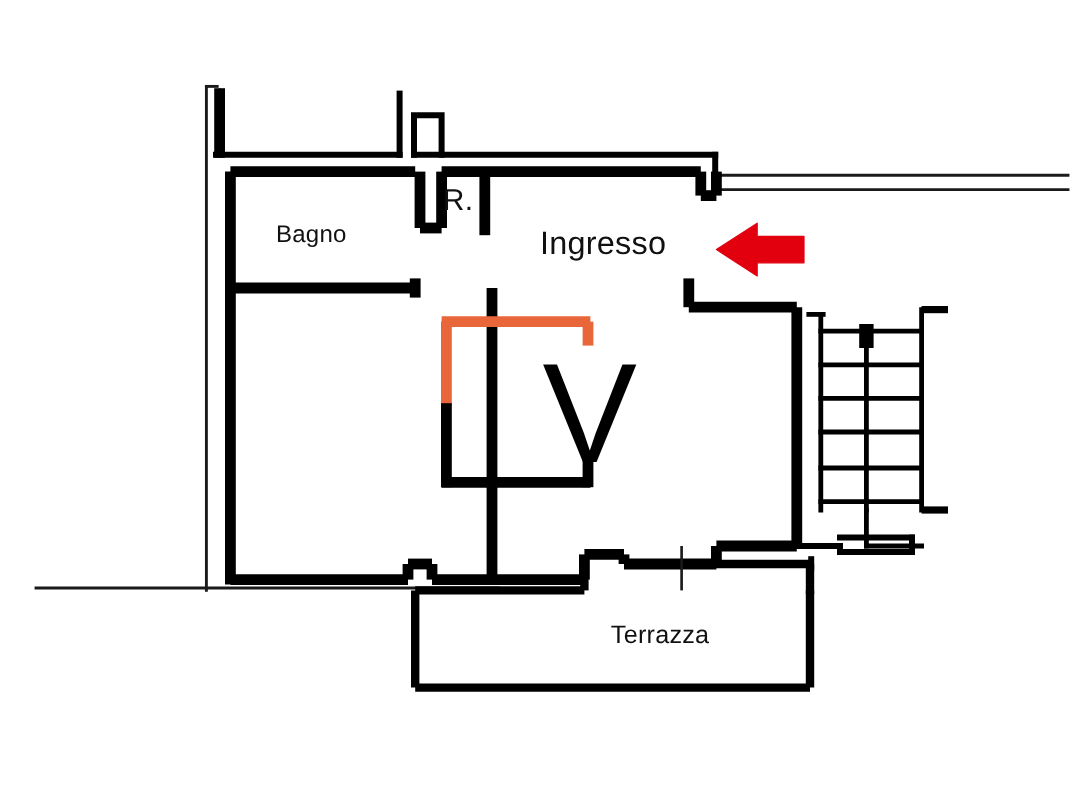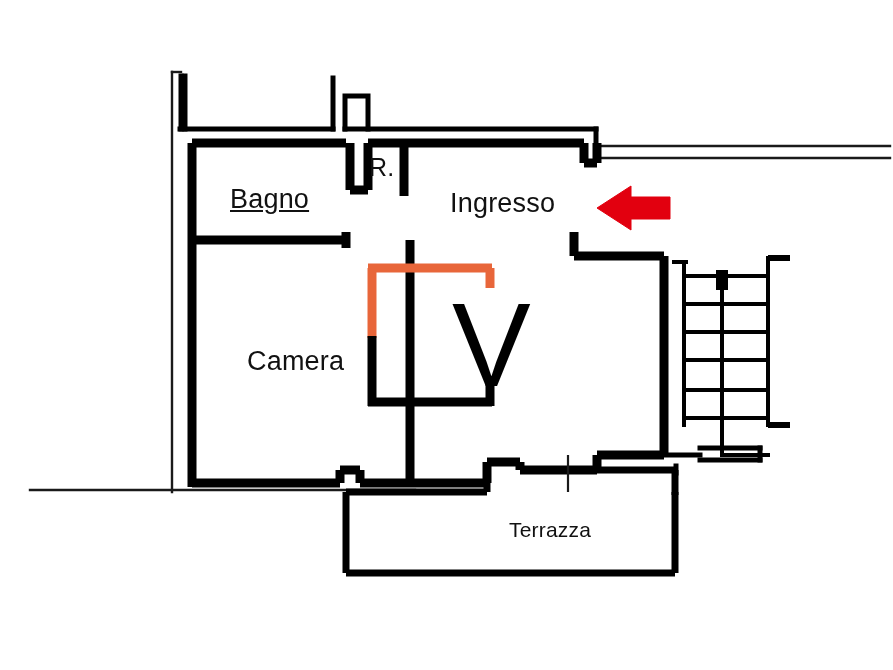--- a/index.html
+++ b/index.html
@@ -27,21 +27,21 @@
   .room-label {
     position: absolute;
     color: #111111;
     font-family: "Liberation Sans", sans-serif;
     font-weight: 400;
     white-space: nowrap;
     letter-spacing: 0.2px;
     line-height: 1;
     user-select: none;
   }
-  #label-bagno   { left: 230px; top: 186px;  font-size: 27px; text-decoration: underline; }
+  #label-bagno   { left: 230px; top: 186px;  font-size: 20px; }
   #label-r       { left: 369px; top: 155px;  font-size: 25px; }
   #label-ingresso{ left: 450px; top: 190px;  font-size: 27px; }
   #label-camera  { left: 247px; top: 348px;  font-size: 27px; }
   #label-soggiorno{ left: 430px; top: 348px; font-size: 27px; }
   #label-terrazza{ left: 509px; top: 519px;  font-size: 21px; }
   .mark-letter {
     position: absolute;
     color: #000000;
     font-family: "Liberation Sans", sans-serif;
     font-size: 118px;
@@ -184,20 +184,19 @@
     </g>
 
   </svg>
 
   <div class="room-label" id="label-bagno">Bagno</div>
 
   <div class="room-label" id="label-r">R.</div>
 
   <div class="room-label" id="label-ingresso">Ingresso</div>
 
-  <div class="room-label" id="label-camera">Camera</div>
 
 
   <div class="room-label" id="label-terrazza">Terrazza</div>
 
   <div class="mark-letter" id="mark-v">V</div>
 
 </div>
 
 </body></html>

